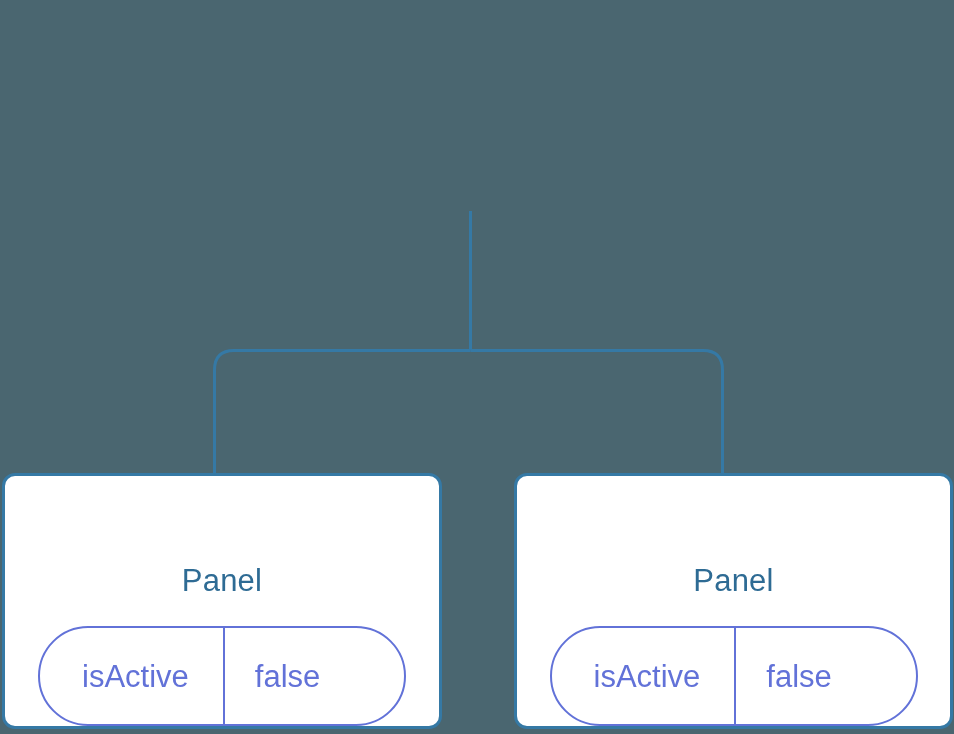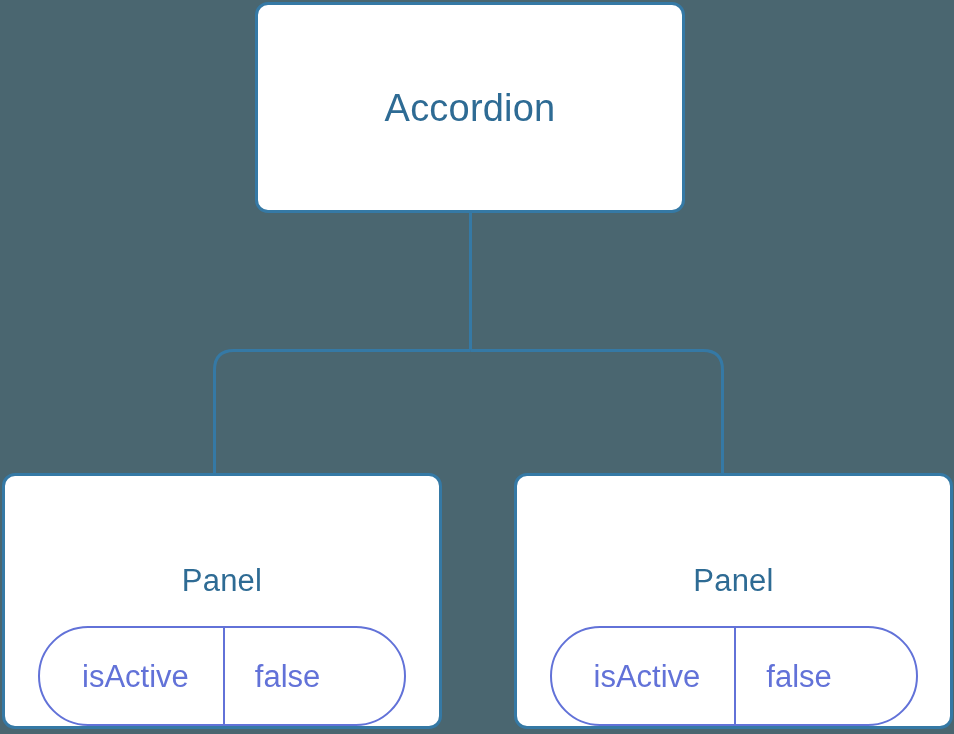--- a/index.html
+++ b/index.html
@@ -141,23 +141,20 @@
 
   <svg id="connector-layer" viewBox="0 0 954 734" width="954" height="734" xmlns="http://www.w3.org/2000/svg">
 
     <path d="M 470.5 211 L 470.5 350.5" fill="none" stroke="#3579a5" stroke-width="3" stroke-linecap="butt"></path>
 
     <path d="M 470.5 350.5 L 234 350.5 Q 214.5 350.5 214.5 370 L 214.5 474" fill="none" stroke="#3579a5" stroke-width="3" stroke-linecap="butt"></path>
 
     <path d="M 470.5 350.5 L 703 350.5 Q 722.5 350.5 722.5 370 L 722.5 474" fill="none" stroke="#3579a5" stroke-width="3" stroke-linecap="butt"></path>
   </svg>
 
-  <div class="node-box" id="node-accordion">
-    <div class="node-title">Accordion</div>
-  </div>
 
   <div class="node-box" id="node-panel-left">
     <div class="node-title panel-title">Panel</div>
     <div class="state-pill">
       <div class="pill-key">isActive</div>
       <div class="pill-divider"></div>
       <div class="pill-value">false</div>
     </div>
   </div>
 

